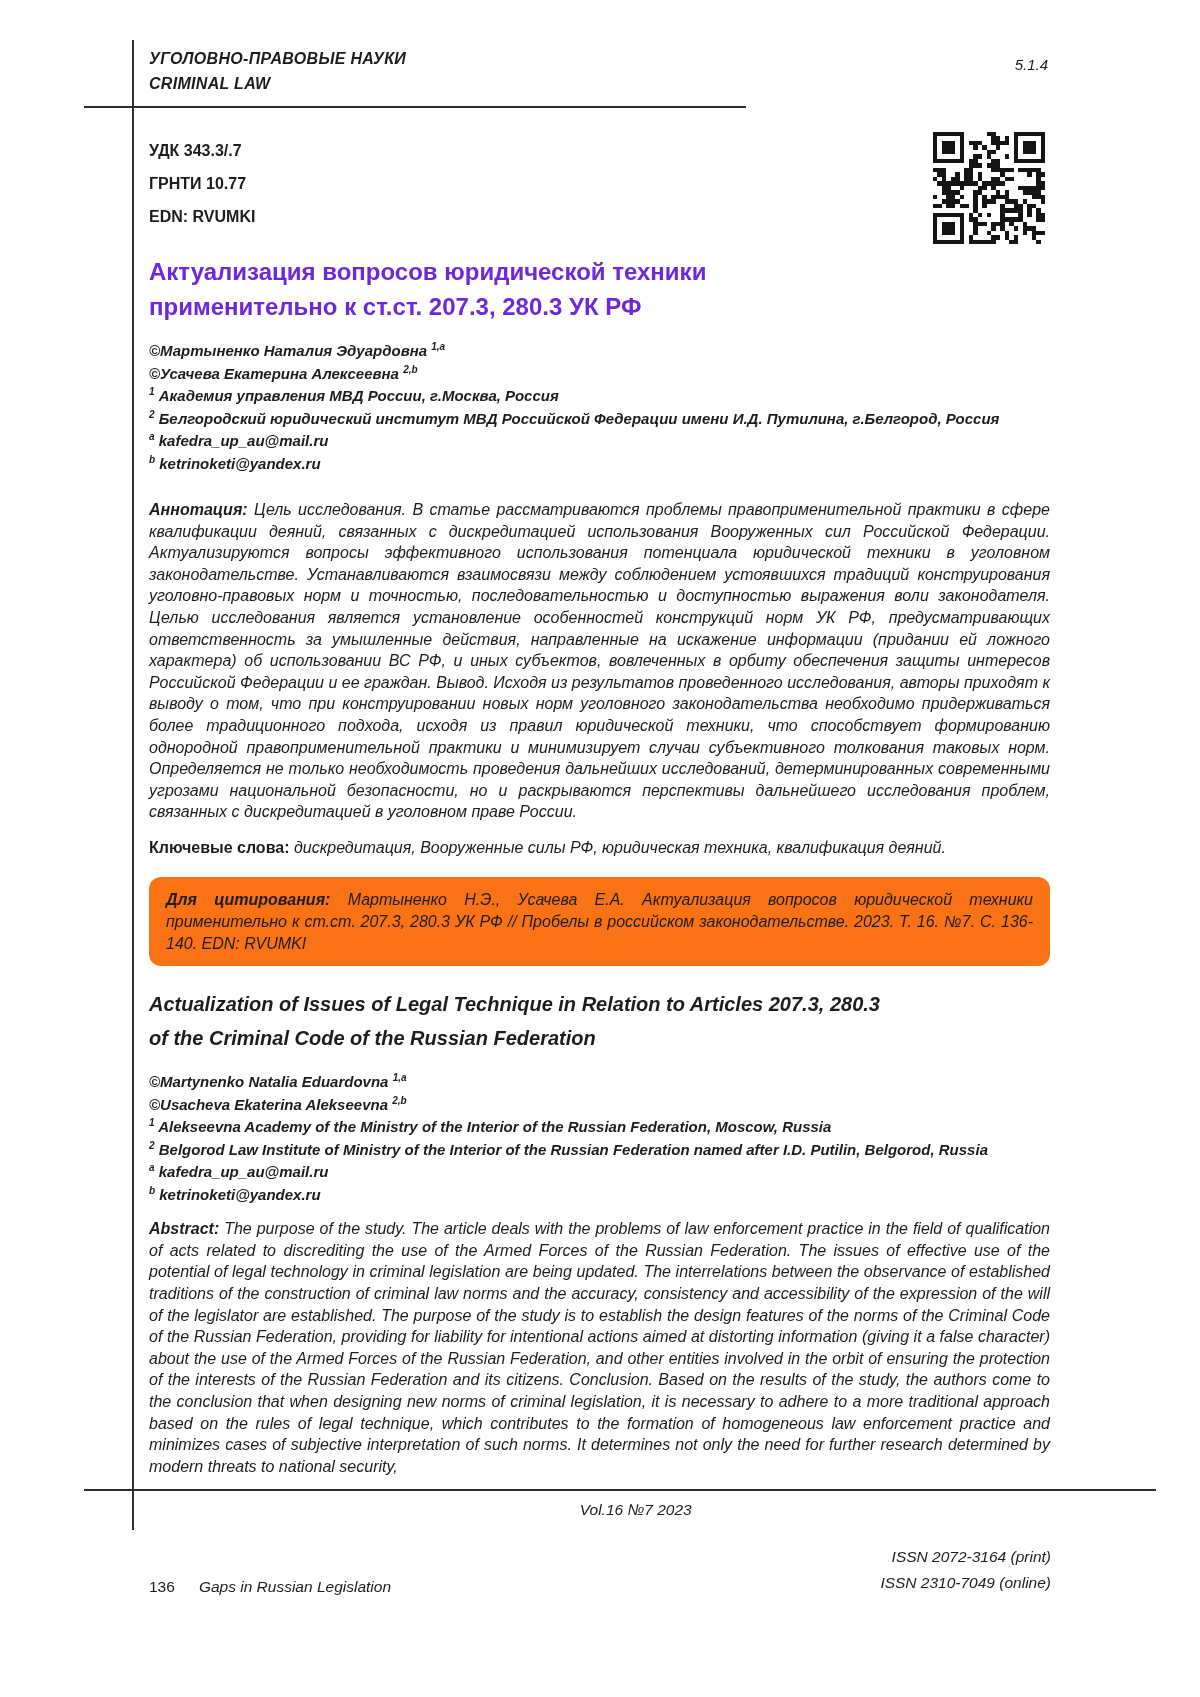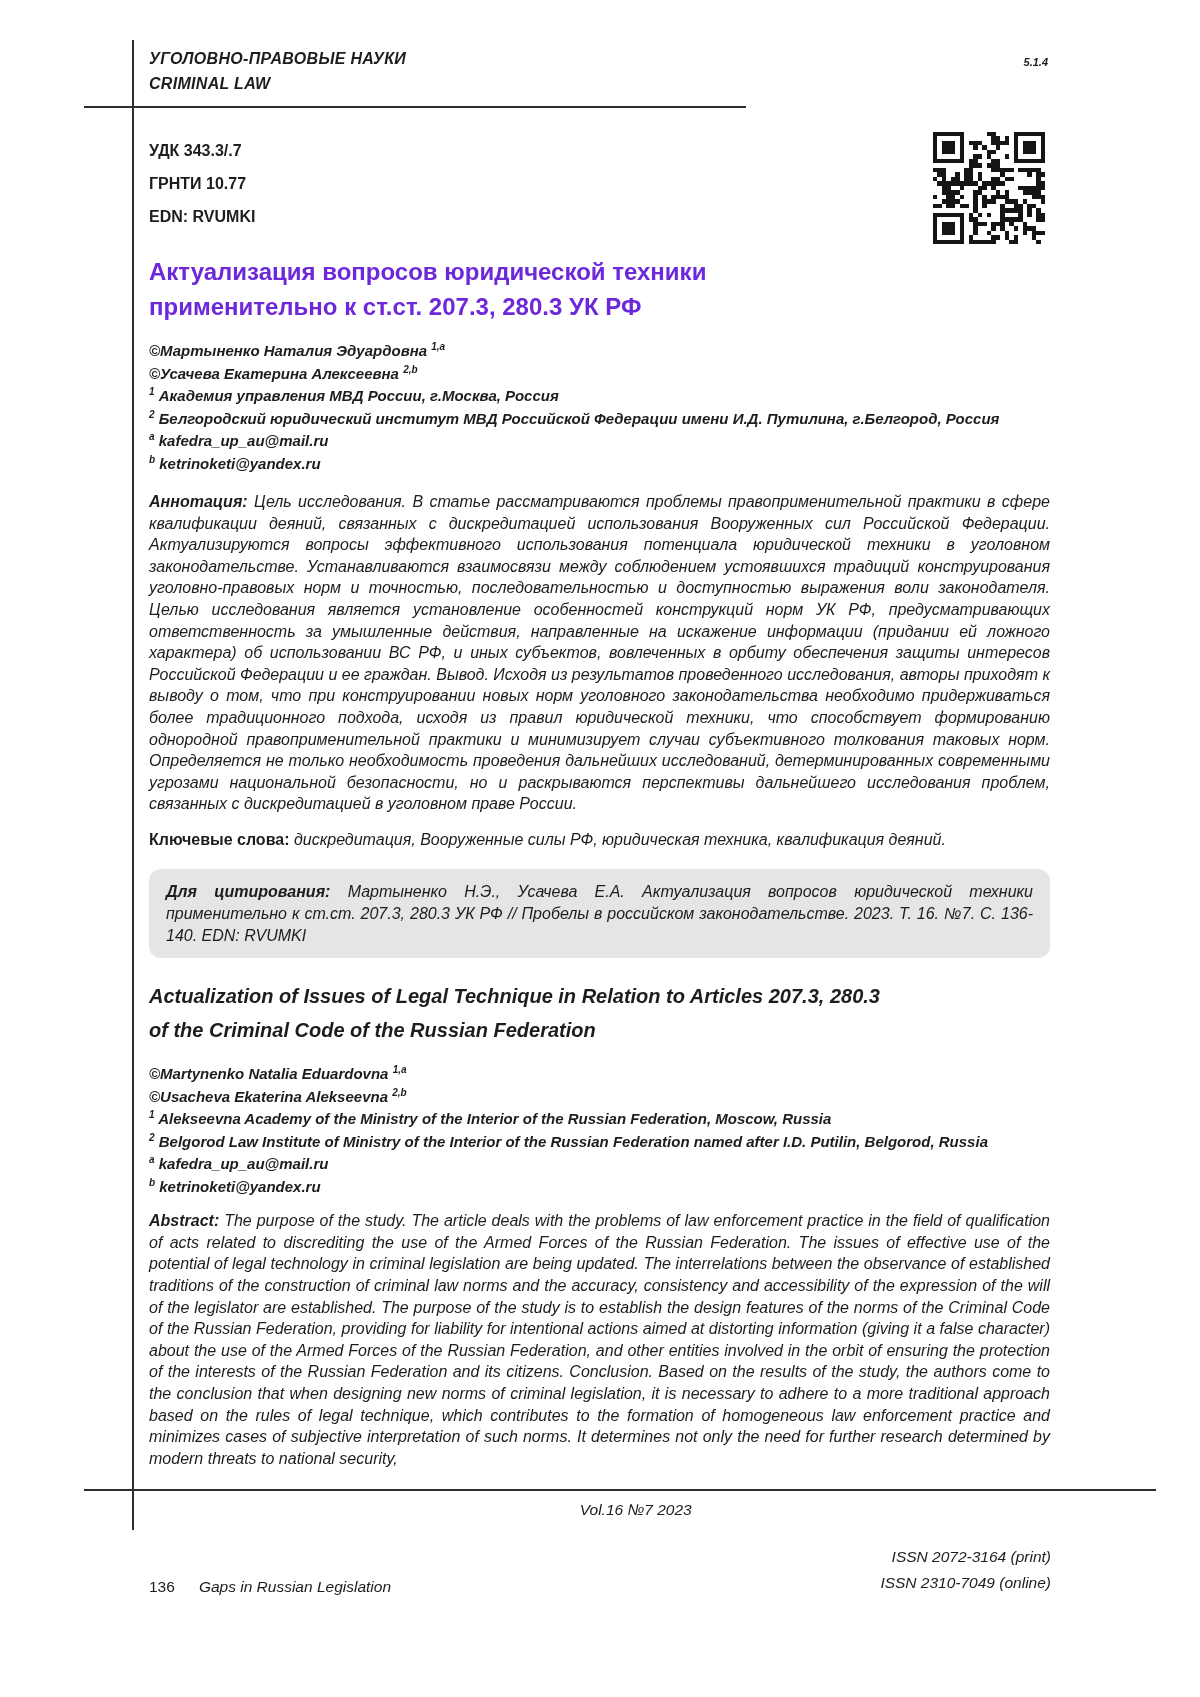--- a/index.html
+++ b/index.html
@@ -7,42 +7,42 @@
   .page {
     position:relative; width:1112px; height:1697px; margin:0 auto;
     background:#ffffff; color:#1d1d1b; overflow:hidden;
     font-family:"Liberation Sans", sans-serif;
   }
   .vrule { position:absolute; left:88px; top:40px; width:2px; height:1490px; background:#2d2d2d; }
   .content { position:absolute; left:105px; top:0; width:901px; }
 
   .header-row { display:flex; justify-content:space-between; align-items:flex-start; padding-top:46px; }
   .section { font-size:16px; font-weight:bold; font-style:italic; line-height:25px; letter-spacing:0.3px; }
-  .code { font-size:11px; font-weight:bold; font-style:italic; padding-top:10px; padding-right:2px; }
+  .code { font-size:15px; font-weight:normal; font-style:italic; padding-top:10px; padding-right:2px; }
   .header-rule { height:2px; background:#2d2d2d; margin-left:-65px; width:662px; margin-top:10px; }
 
   .meta-row { display:flex; justify-content:space-between; margin-top:24px; }
   .meta { font-size:16px; font-weight:bold; line-height:33px; padding-top:2px; }
   .qr { width:112px; height:112px; margin-right:5px; }
 
   .title-ru { margin-top:10px; font-size:24px; font-weight:bold; line-height:35px; color:#6d28d9; }
   .title-line { white-space:nowrap; }
 
   .authors { margin-top:16px; font-size:15px; font-weight:bold; font-style:italic; line-height:22.5px; }
   sup { font-size:10px; line-height:0; }
 
-  .abstract { margin-top:16px; font-size:16px; font-style:italic; line-height:21.6px; text-align:justify; }
+  .abstract { margin-top:24px; font-size:16px; font-style:italic; line-height:21.6px; text-align:justify; }
   .lbl { font-weight:bold; }
 
   .keywords { margin-top:14px; font-size:16px; line-height:22px; }
   .k-label { font-weight:bold; }
   .k-text { font-style:italic; }
 
   .citation-box {
-    margin-top:18px; background:#e5e5e5; border-radius:12px;
+    margin-top:18px; background:#f97316; border-radius:12px;
     padding:12px 17px; font-size:16px; font-style:italic;
     line-height:21.8px; text-align:justify;
   }
 
   .title-en { margin-top:21px; font-size:20px; font-weight:bold; font-style:italic; line-height:34px; }
   .authors-en { }
   .abstract-en { margin-top:12px; }
 
   .footer-rule { position:absolute; left:40px; top:1489px; width:1122px; height:2px; background:#2d2d2d; }
   .footer { position:absolute; left:105px; top:1501px; width:902px; display:flex; justify-content:space-between; font-size:15.5px; }

